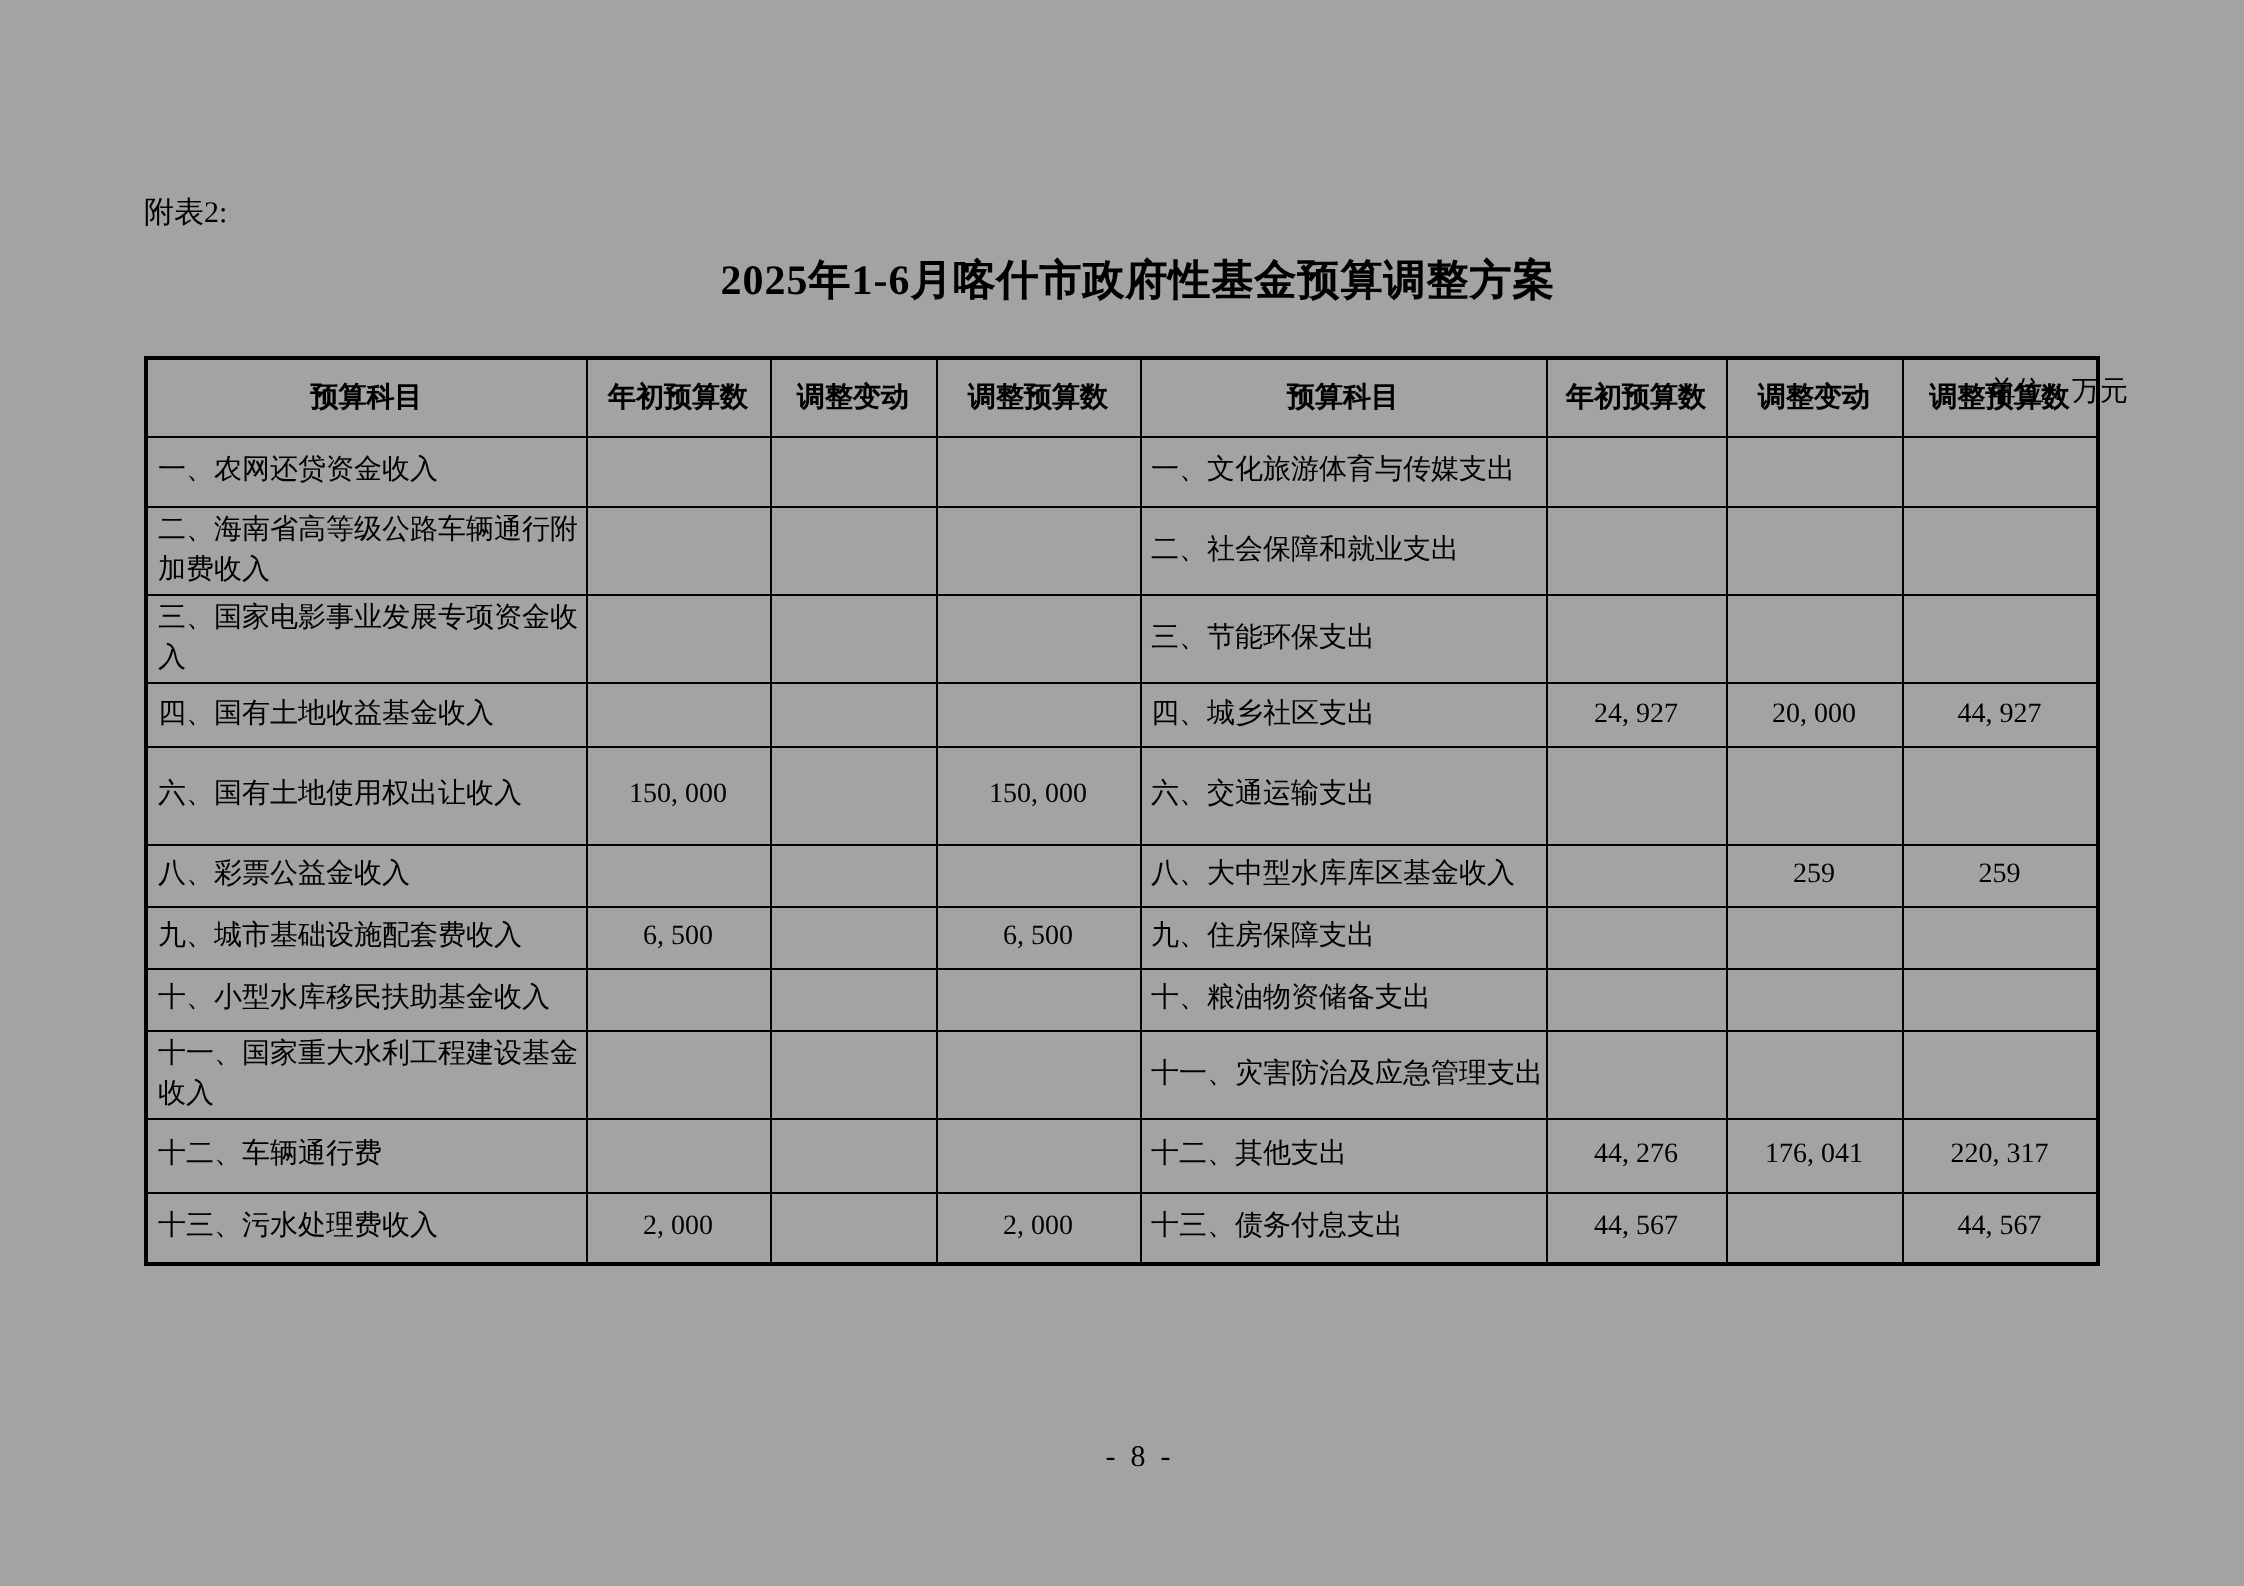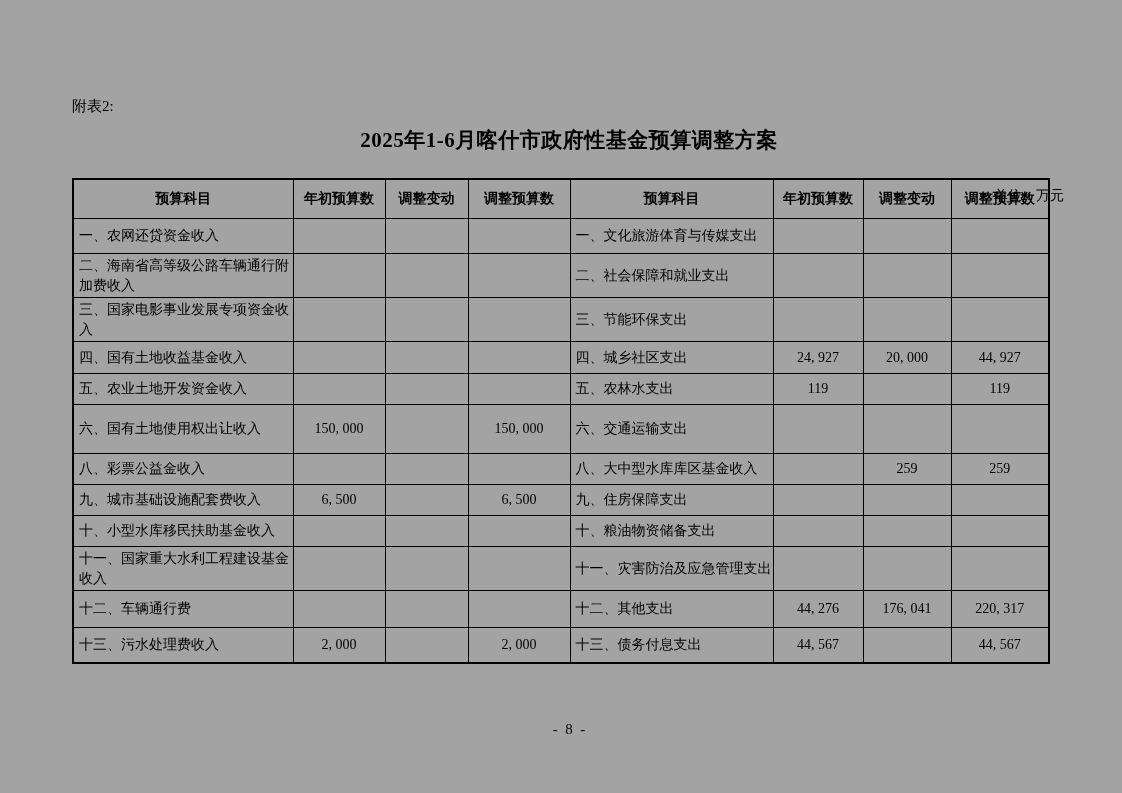--- a/index.html
+++ b/index.html
@@ -147,30 +147,20 @@
         <tr style="height: 32px;">
           <td class="subject">四、国有土地收益基金收入</td>
           <td class="num"></td>
           <td class="num"></td>
           <td class="num"></td>
           <td class="subject">四、城乡社区支出</td>
           <td class="num">24, 927</td>
           <td class="num">20, 000</td>
           <td class="num">44, 927</td>
         </tr>
-        <tr style="height: 31px;">
-          <td class="subject">五、农业土地开发资金收入</td>
-          <td class="num"></td>
-          <td class="num"></td>
-          <td class="num"></td>
-          <td class="subject">五、农林水支出</td>
-          <td class="num">119</td>
-          <td class="num"></td>
-          <td class="num">119</td>
-        </tr>
         <tr style="height: 49px; margin-top: 28px;">
           <td class="subject">六、国有土地使用权出让收入</td>
           <td class="num">150, 000</td>
           <td class="num"></td>
           <td class="num">150, 000</td>
           <td class="subject">六、交通运输支出</td>
           <td class="num"></td>
           <td class="num"></td>
           <td class="num"></td>
         </tr>

